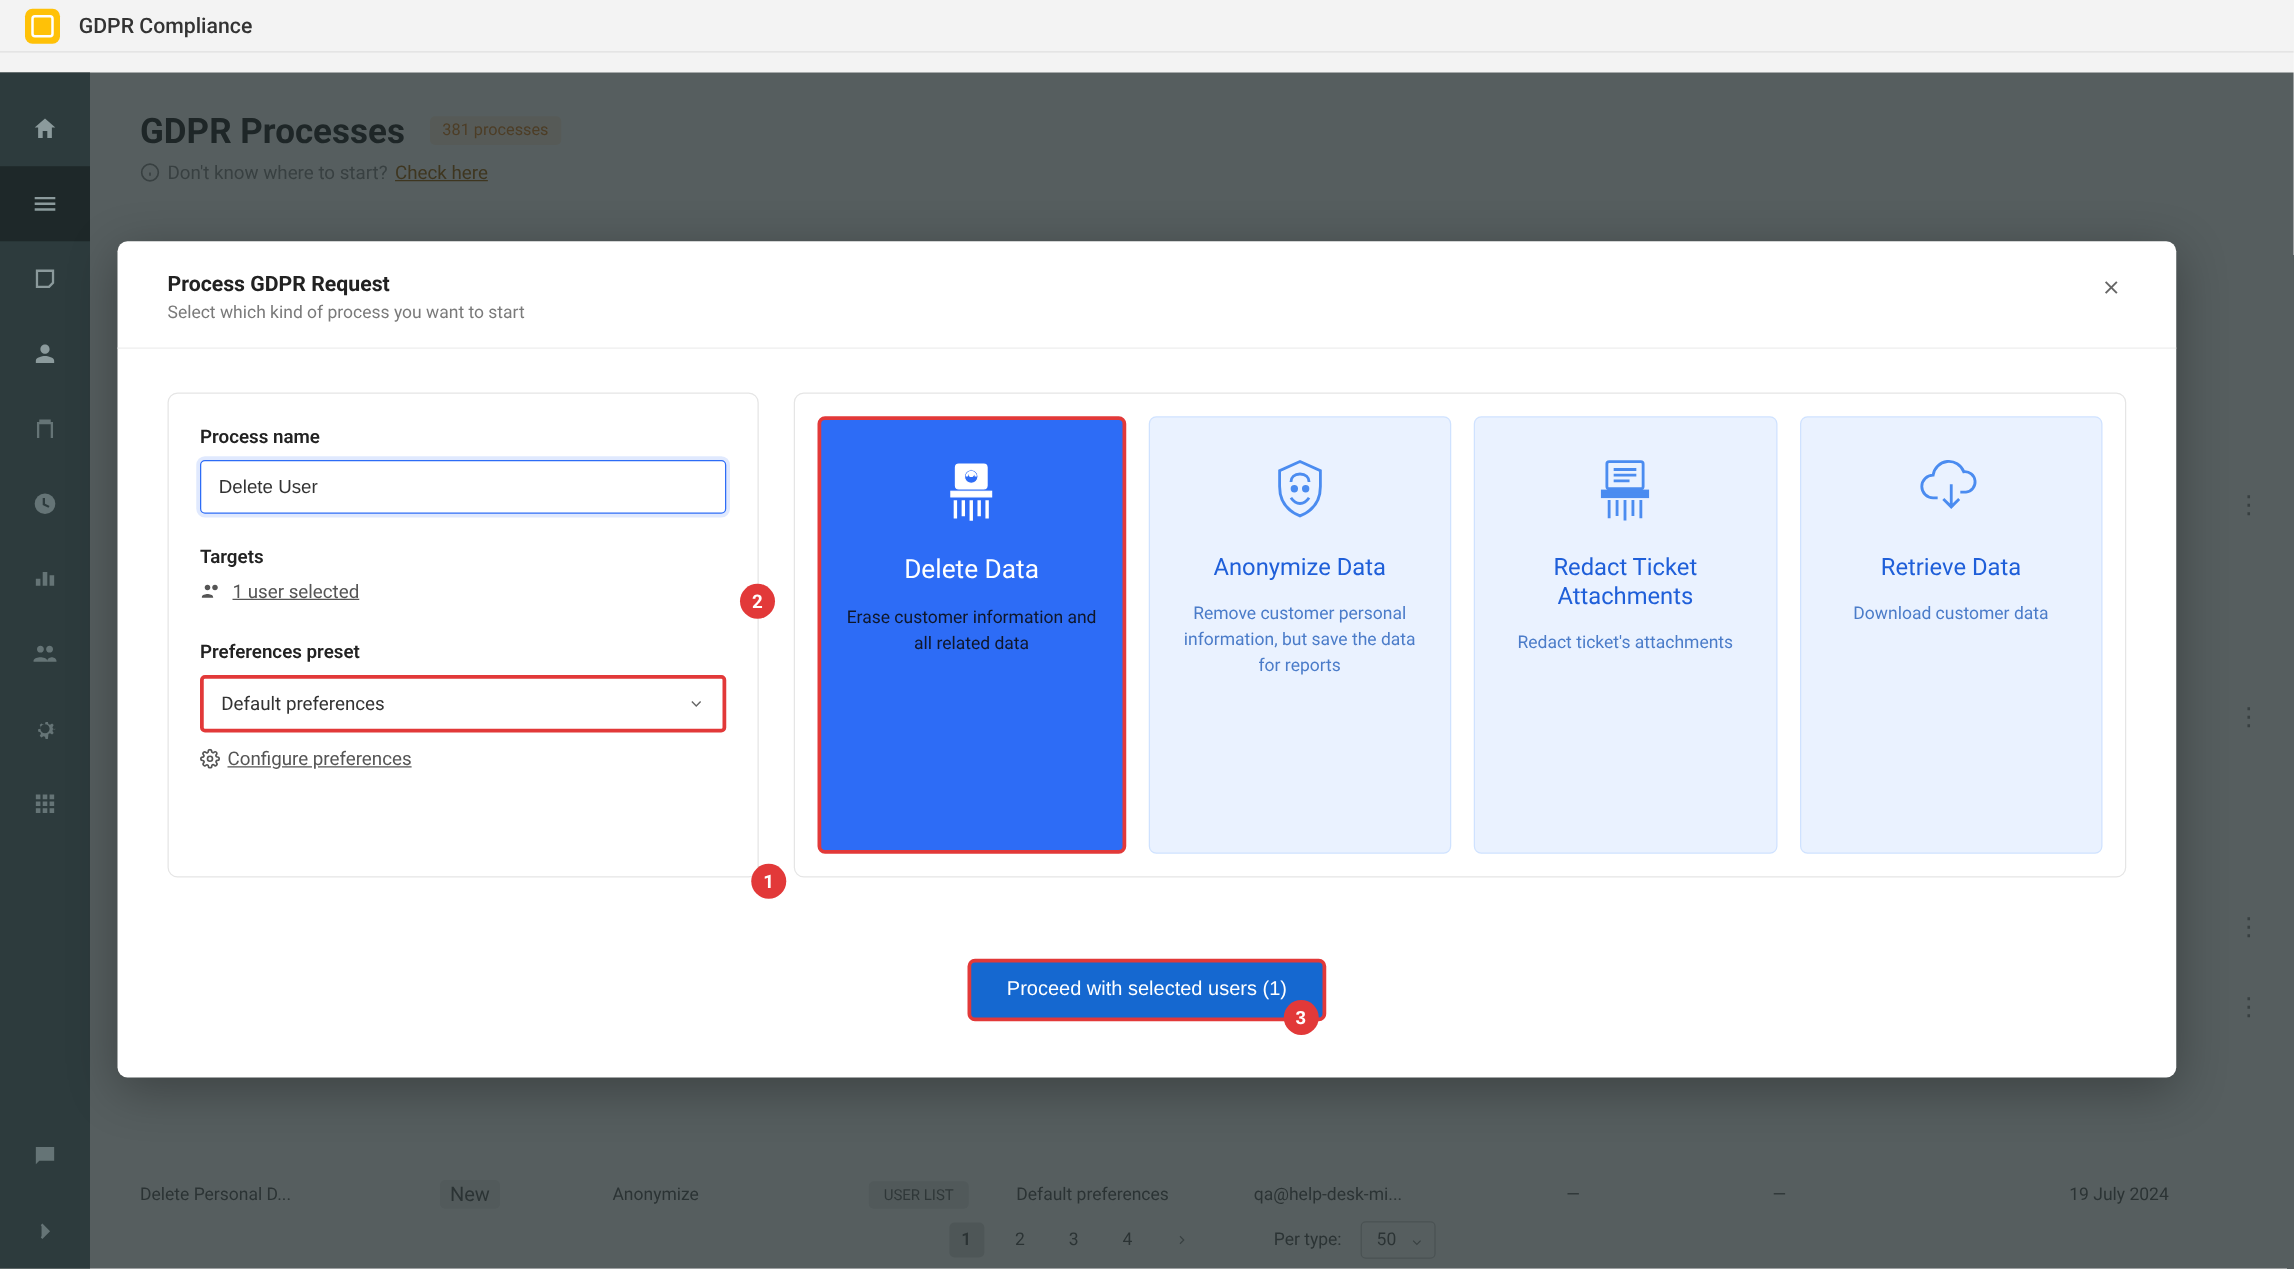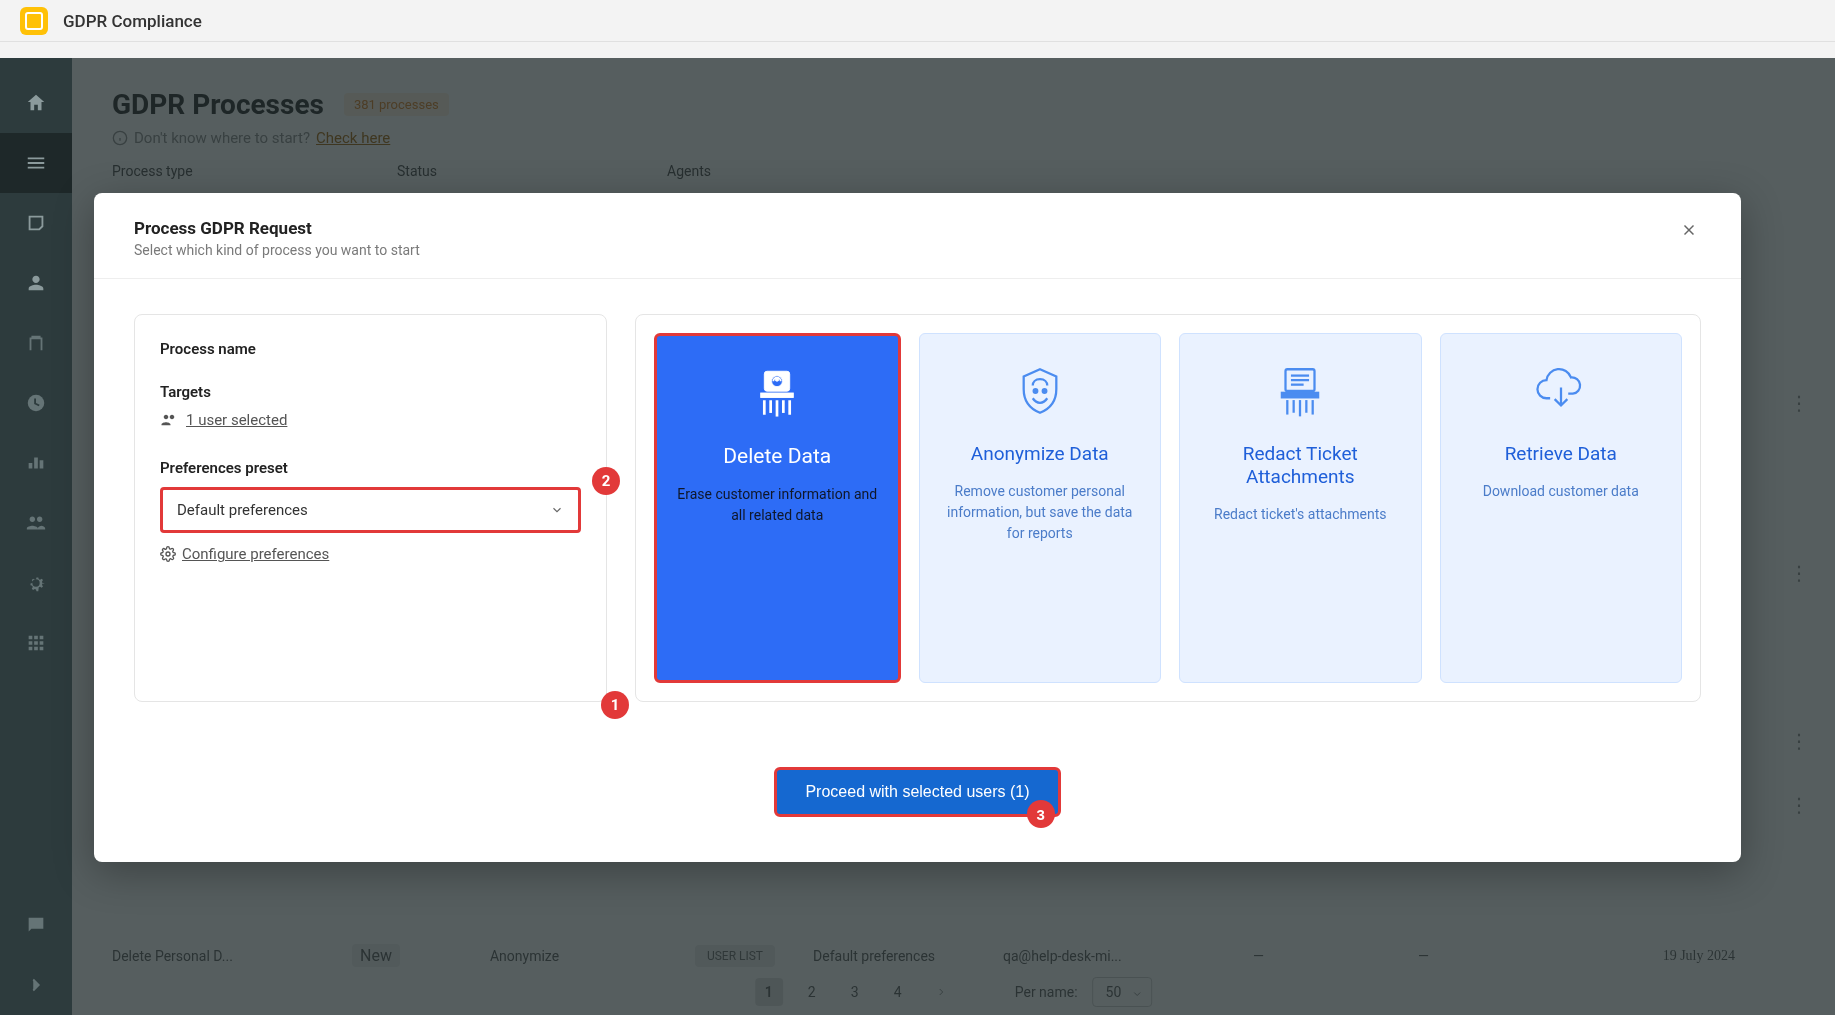--- a/index.html
+++ b/index.html
@@ -430,57 +430,52 @@
   <div class="help-row">
     <svg width="16" height="16" viewBox="0 0 24 24" fill="none" stroke="#888" stroke-width="2">
         <circle cx="12" cy="12" r="10"></circle>
         <line x1="12" y1="16" x2="12" y2="12"></line>
         <line x1="12" y1="8" x2="12.01" y2="8"></line>
       </svg>
     <span>Don't know where to start?</span>
     <a href="#">Check here</a>
   </div>
 
-  <div class="table-row-group table-header-bar">
-    <div class="col-type">Process type</div>
-    <div class="col-status">Status</div>
-    <div class="col-agents">Agents</div>
-  </div>
 
   <div class="bg-action-btn" style="top:330px;">⋮</div>
   <div class="bg-action-btn" style="top:500px;">⋮</div>
   <div class="bg-action-btn" style="top:668px;">⋮</div>
   <div class="bg-action-btn" style="top:732px;">⋮</div>
 
   <div class="bottom-row">
     <div style="width:240px;">Delete Personal D...</div>
     <div class="status-pill">New</div>
     <div style="width:90px;"></div>
     <div style="width:205px;">Anonymize</div>
     <div class="user-list-badge">USER LIST</div>
     <div style="width:38px;"></div>
     <div style="width:190px;">Default preferences</div>
     <div style="width:250px;">qa@help-desk-mi...</div>
     <div style="width:165px;">—</div>
     <div style="width:160px;">—</div>
-    <div style="flex:1;text-align:right;padding-right:60px;font-family:Liberation Serif, serif;">19 July 2024</div>
+    <div style="flex:1;text-align:right;padding-right:60px;">19 July 2024</div>
   </div>
 
   <div class="pagination">
     <div class="page-btn active">1</div>
     <div class="page-btn">2</div>
     <div class="page-btn">3</div>
     <div class="page-btn">4</div>
     <div class="page-btn">
       <svg width="12" height="12" viewBox="0 0 24 24" fill="none" stroke="#888" stroke-width="2">
           <polyline points="9 18 15 12 9 6"></polyline>
         </svg>
     </div>
     <div style="width:30px;"></div>
-    <div>Per name:</div>
+    <div>Per type:</div>
     <div class="per-page-select">
       <span>50</span>
       <svg style="position:absolute;right:8px;top:10px;" width="12" height="12" viewBox="0 0 24 24" fill="none" stroke="#888" stroke-width="2">
           <polyline points="6 9 12 15 18 9"></polyline>
         </svg>
     </div>
   </div>
 </div>
 
 <div class="overlay"></div>
@@ -561,20 +556,21 @@
           <line x1="18" y1="6" x2="6" y2="18"></line>
           <line x1="6" y1="6" x2="18" y2="18"></line>
         </svg>
     </div>
   </div>
 
   <div class="modal-body">
 
     <div class="left-panel">
       <div class="form-label">Process name</div>
+      <input class="text-input" value="Delete User" style="">
 
       <div class="targets-section">
         <div class="form-label">Targets</div>
         <div class="targets-link">
           <svg width="18" height="18" viewBox="0 0 24 24" fill="#555">
               <path d="M8 11c1.7 0 3-1.3 3-3S9.7 5 8 5 5 6.3 5 8s1.3 3 3 3zm8 0c1.7 0 3-1.3 3-3s-1.3-3-3-3-3 1.3-3 3 1.3 3 3 3zM2 18v1h12v-1c0-2-4-3-6-3s-6 1-6 3z"></path>
             </svg>
           <span>1 user selected</span>
         </div>
       </div>

